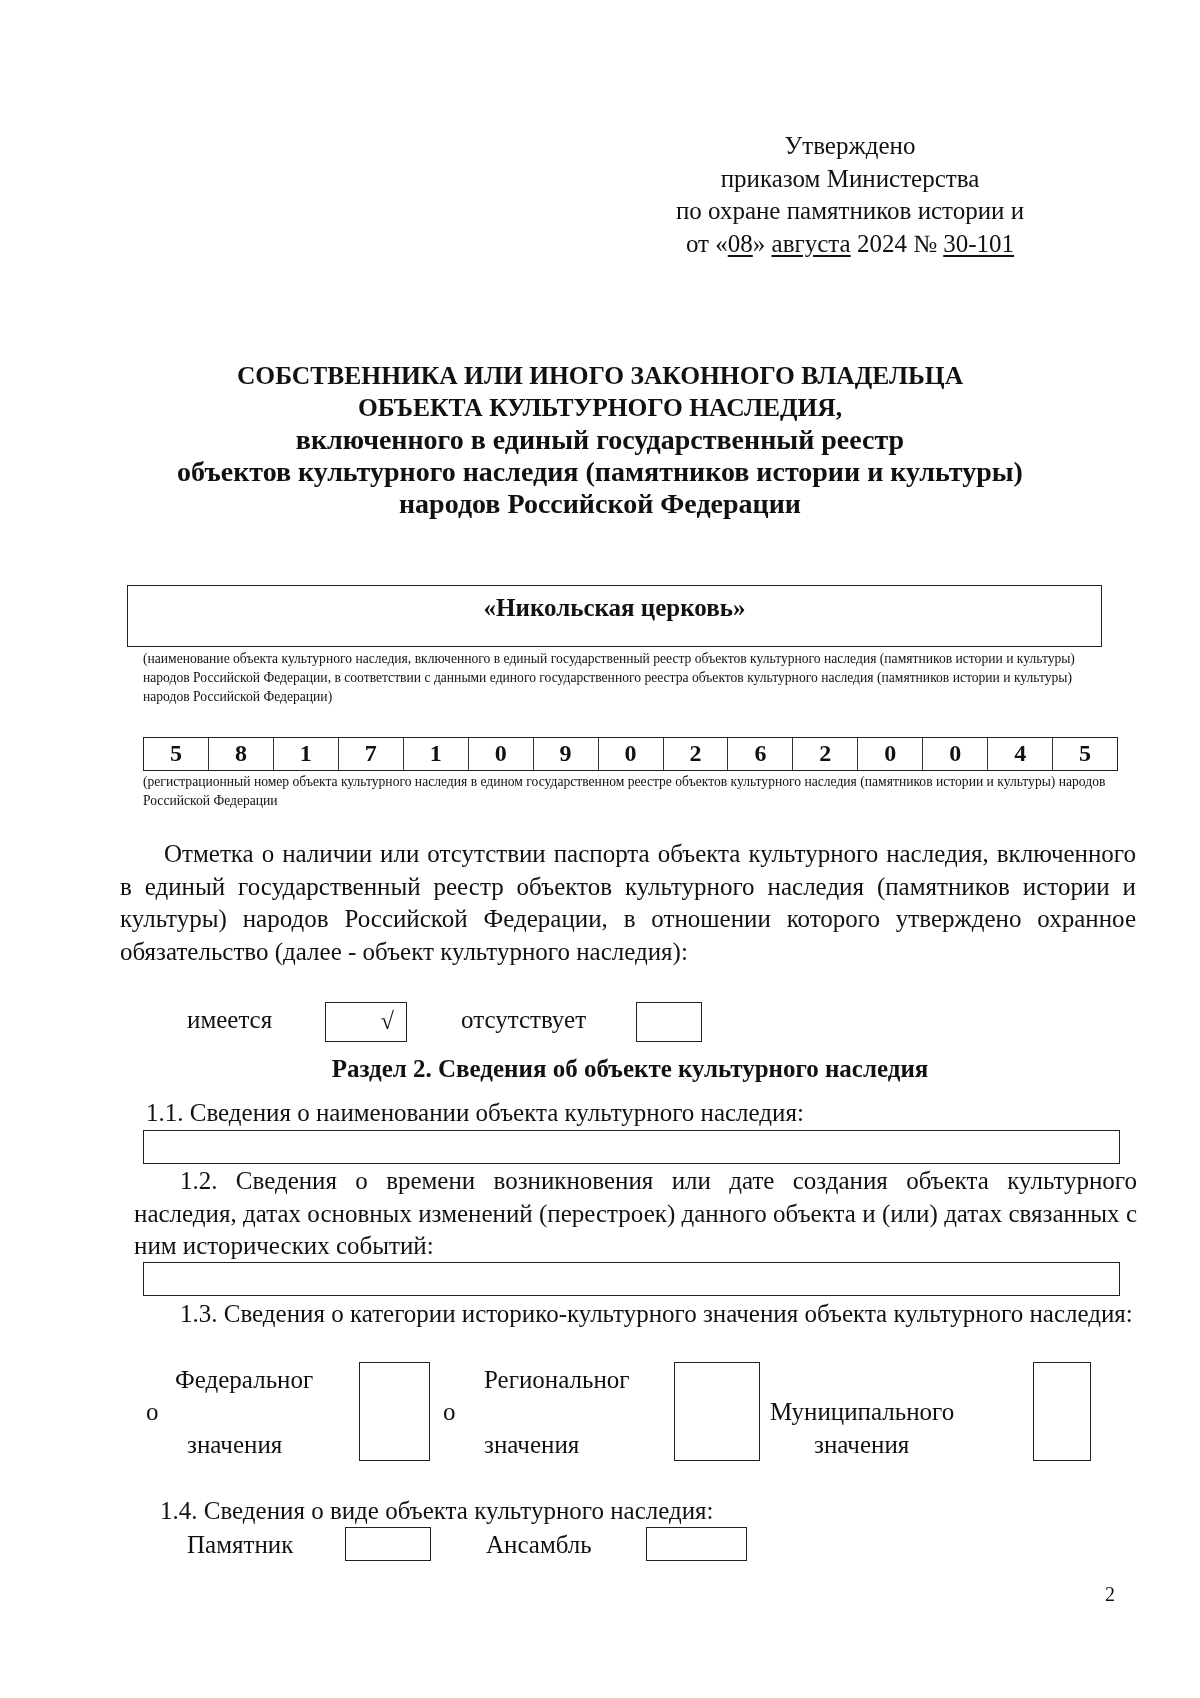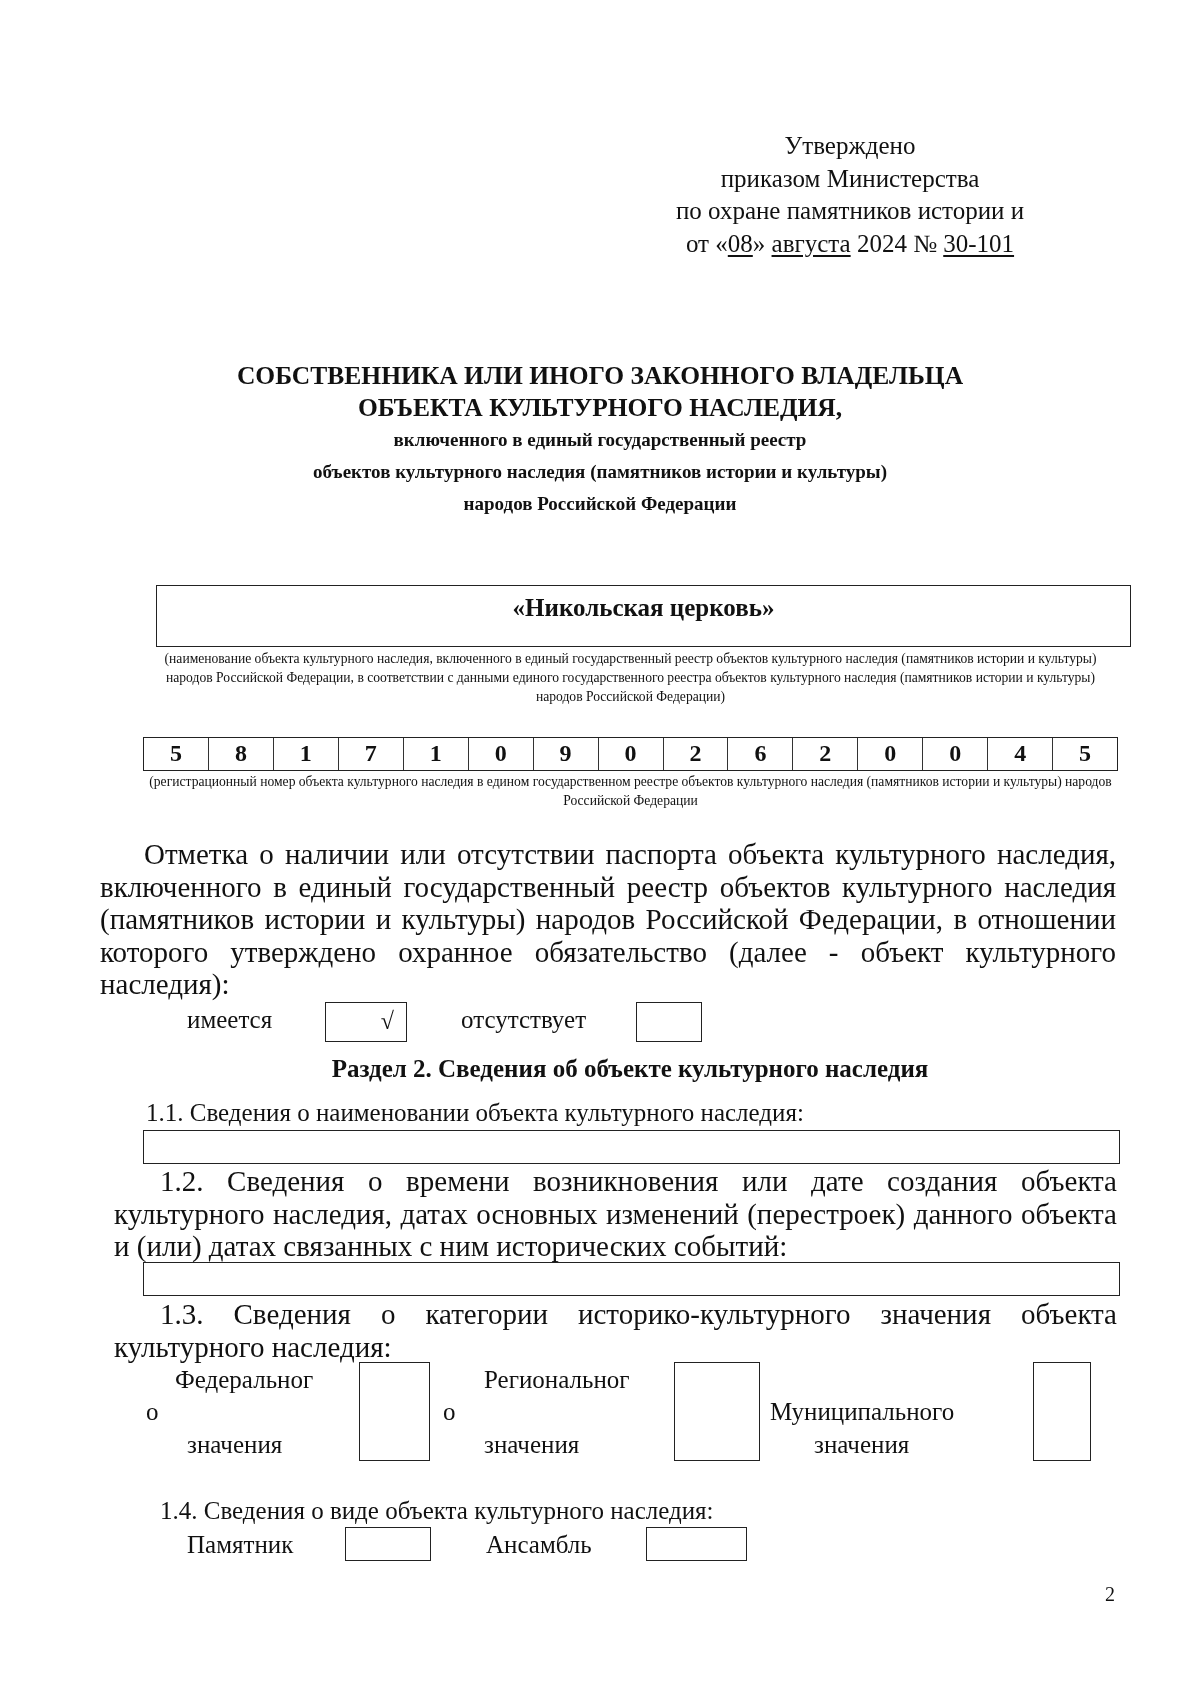--- a/index.html
+++ b/index.html
@@ -3,30 +3,30 @@
 <meta charset="utf-8">
 <style>
   html, body { margin:0; padding:0; background:#ffffff; }
   body { width:1200px; height:1698px; position:relative; overflow:hidden;
          font-family:"Liberation Serif", "DejaVu Serif", serif; color:#111; }
   .abs { position:absolute; }
   .approval { left:640px; top:130px; width:420px; text-align:center; font-size:25px; line-height:32.5px; }
   .approval u { text-decoration:underline; text-underline-offset:3px; }
   .heading { left:100px; top:360px; width:1000px; text-align:center; font-weight:bold; line-height:32px; }
   .heading .big { font-size:25.5px; }
-  .heading .small { font-size:19px; }
-  .namebox { left:156px; top:585px; width:975px; height:62px; border:1.5px solid #222; box-sizing:border-box;
+  .heading .small { font-size:28px; }
+  .namebox { left:127px; top:585px; width:975px; height:62px; border:1.5px solid #222; box-sizing:border-box;
              text-align:center; font-weight:bold; font-size:25px; padding-top:8px; }
-  .caption { text-align:center; font-size:13.6px; line-height:19px; }
+  .caption { text-align:left; font-size:13.6px; line-height:19px; }
   .cap1 { left:143px; top:649px; width:975px; }
   .regrow { left:143px; top:737px; width:975px; height:34px; display:flex; border:1.5px solid #222; box-sizing:border-box; }
   .regrow .cell { flex:1; border-right:1.3px solid #333; text-align:center; font-weight:bold; font-size:24px; line-height:31px; }
   .regrow .cell:last-child { border-right:none; }
   .cap2 { left:143px; top:772px; width:975px; }
-  .para { font-size:29px; line-height:32.6px; text-align:justify; }
+  .para { font-size:25px; line-height:32.6px; text-align:justify;margin-left:20px; }
   .p-main { left:100px; top:838px; width:1016px; text-indent:44px; text-align-last:left; }
   .lbl { font-size:25px; line-height:30px; }
   .box { border:1.5px solid #222; box-sizing:border-box; }
   .sec { left:100px; top:1055px; width:1060px; text-align:center; font-weight:bold; font-size:25px; }
   .wide-box { left:143px; width:977px; height:34px; }
   .check { font-size:24px; text-align:right; padding-right:12px; line-height:36px; }
   .pageno { left:1105px; top:1583px; font-size:20px; }
 </style>
 </head>
 <body>

